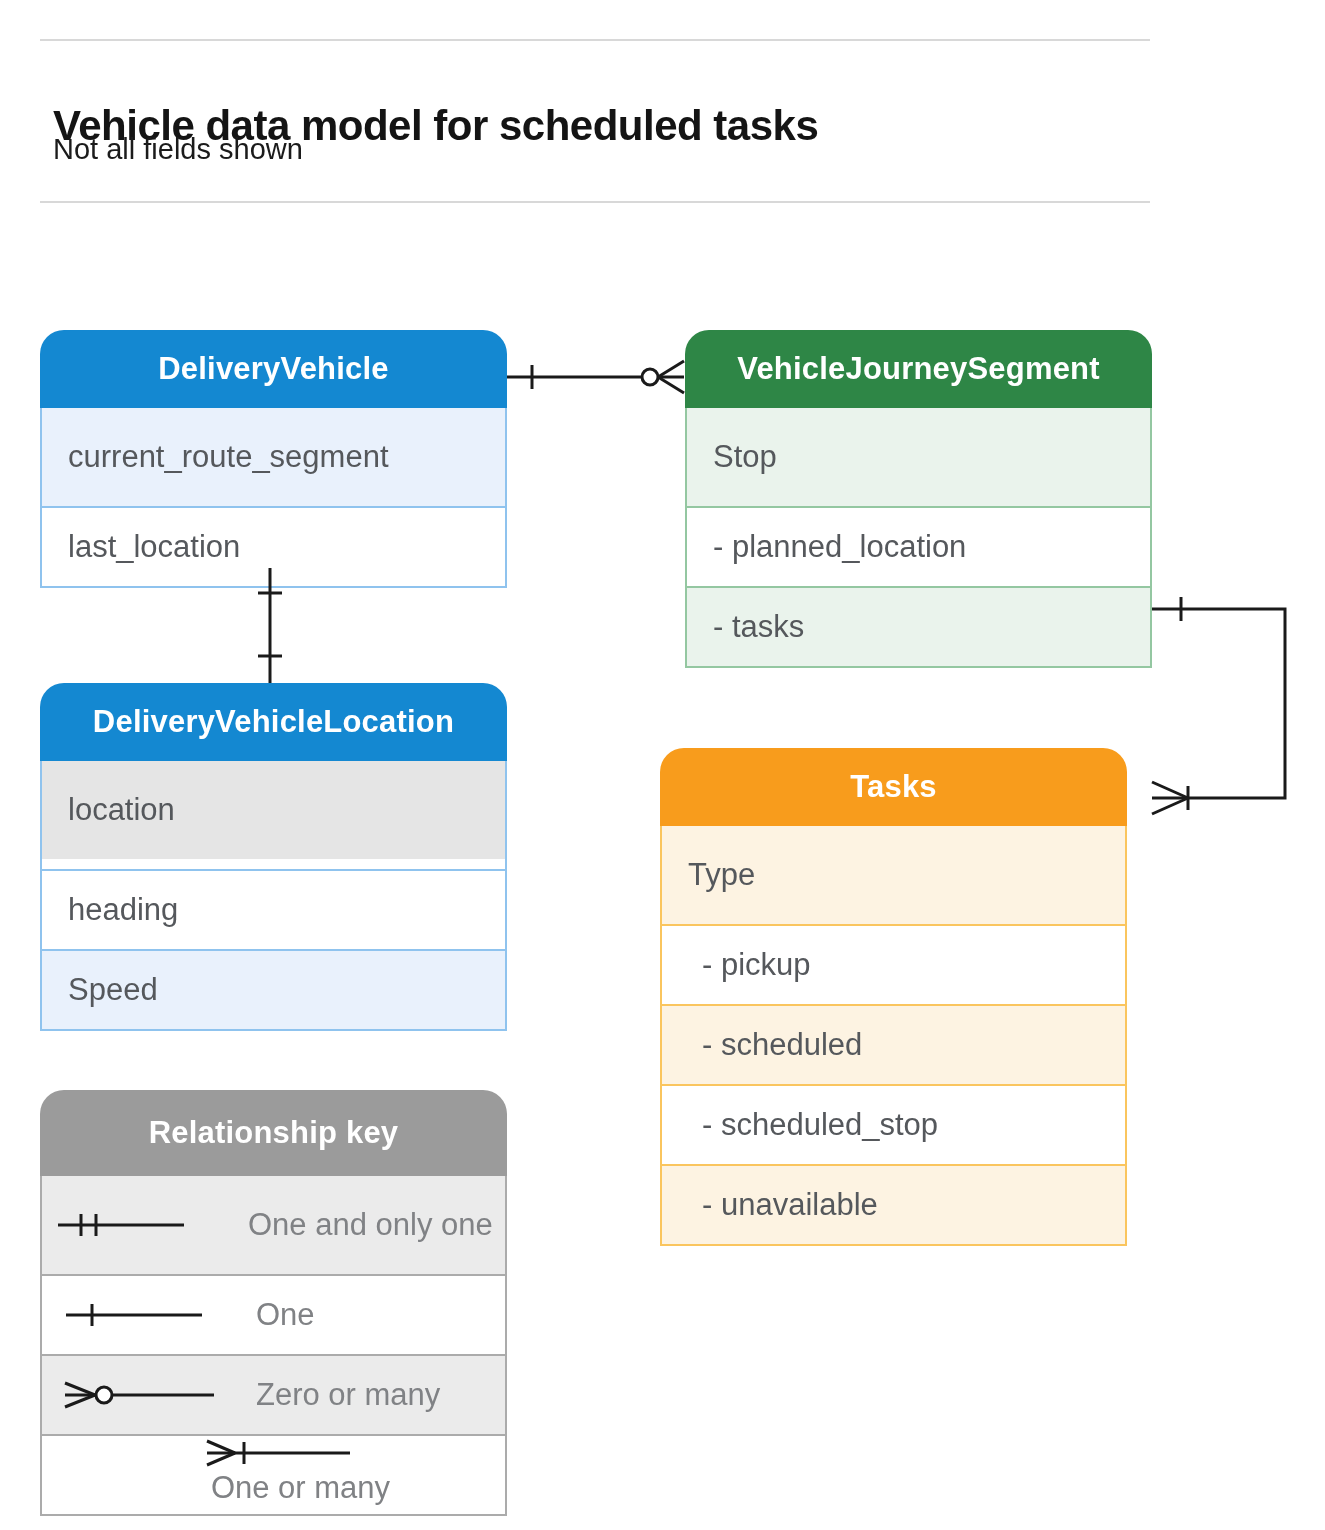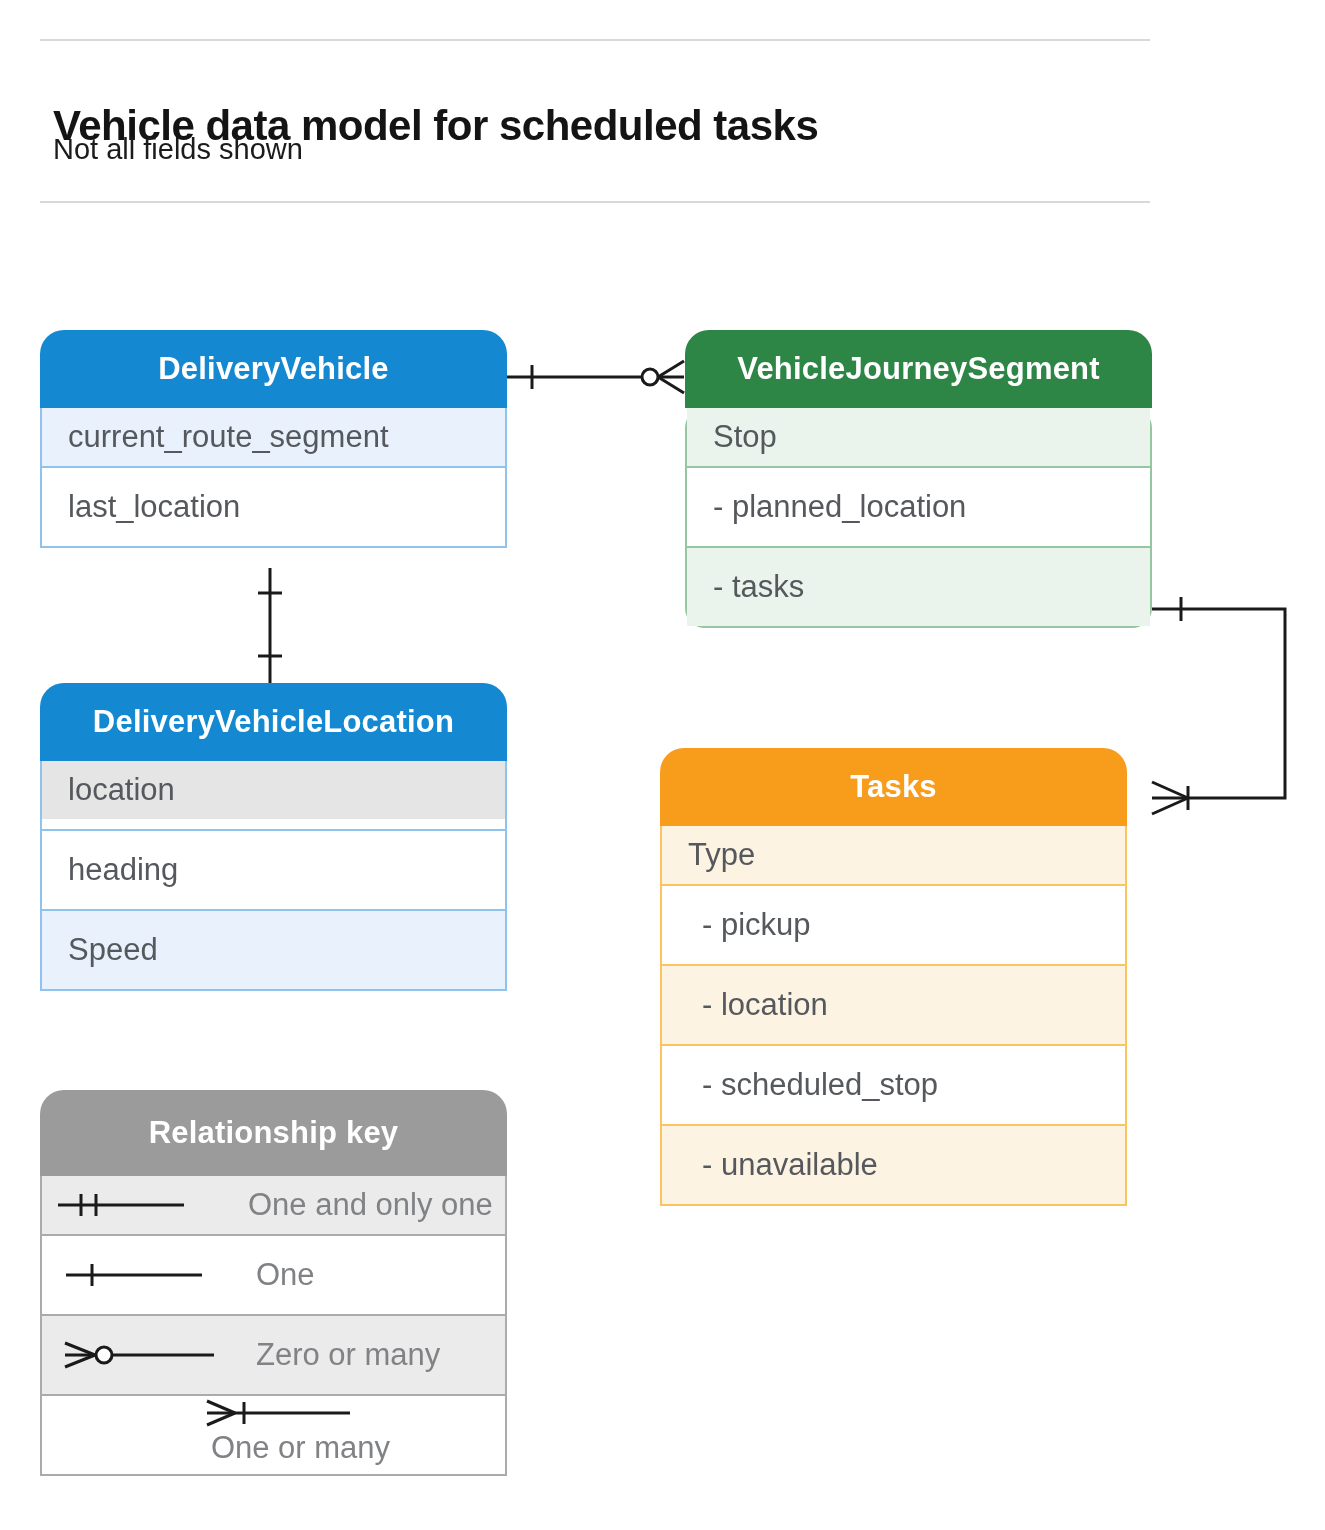--- a/index.html
+++ b/index.html
@@ -29,21 +29,21 @@
     display:flex;align-items:center;justify-content:center;
     color:#ffffff;font-size:31px;font-weight:700;letter-spacing:0.2px;
   }
   .entity-rows{border:2px solid;border-top:none;box-sizing:border-box;background:#fff;}
   .entity-row{
     box-sizing:border-box;height:80px;
     display:flex;align-items:center;
     padding-left:26px;font-size:31px;color:#55585c;
     border-top:2px solid;white-space:nowrap;
   }
-  .entity-row:first-child{border-top:none;height:58px;}
+  .entity-row:first-child{border-top:none;height:98px;}
   .entity-row.indent-1{padding-left:40px;}
   .legend-row{display:flex;align-items:center;padding-left:20px;}
   .legend-symbol{flex:0 0 auto;}
   .legend-label{margin-left:34px;font-size:31px;color:#808285;white-space:nowrap;}
   #connector-layer{position:absolute;left:0;top:0;pointer-events:none;z-index:5;}
 </style>
 </head>
 <body>
 
 <div class="diagram">
@@ -56,42 +56,42 @@
   <div class="entity" style="left:40px;top:330px;">
     <div class="entity-header" style="background: rgb(20, 136, 209);">DeliveryVehicle</div>
     <div class="entity-rows" style="border-color: rgb(143, 195, 238);">
         <div class="entity-row" style="border-color: rgb(143, 195, 238); background: rgb(233, 241, 252);">current_route_segment</div>
         <div class="entity-row" style="border-color: rgb(143, 195, 238); background: rgb(255, 255, 255);">last_location</div>
       </div>
   </div>
 
   <div class="entity" style="left:685px;top:330px;">
     <div class="entity-header" style="background: rgb(46, 134, 70);">VehicleJourneySegment</div>
-    <div class="entity-rows" style="border-color: rgb(148, 199, 161); border-radius: 20px;">
+    <div class="entity-rows" style="border-color: rgb(148, 199, 161);">
         <div class="entity-row" style="border-color: rgb(148, 199, 161); background: rgb(234, 243, 236);">Stop</div>
         <div class="entity-row" style="border-color: rgb(148, 199, 161); background: rgb(255, 255, 255);">- planned_location</div>
         <div class="entity-row" style="border-color: rgb(148, 199, 161); background: rgb(234, 243, 236);">- tasks</div>
       </div>
   </div>
 
   <div class="entity" style="left:40px;top:683px;">
     <div class="entity-header" style="background: rgb(20, 136, 209);">DeliveryVehicleLocation</div>
     <div class="entity-rows" style="border-color: rgb(143, 195, 238);">
         <div class="entity-row" style="border-color: rgb(143, 195, 238); background: #e5e5e5;">location</div>
         <div class="entity-row" style="border-color: rgb(143, 195, 238); background: rgb(255, 255, 255); margin-top: 10px;">heading</div>
         <div class="entity-row" style="border-color: rgb(143, 195, 238); background: rgb(233, 241, 252);">Speed</div>
       </div>
   </div>
 
   <div class="entity" style="left:660px;top:748px;">
     <div class="entity-header" style="background: rgb(248, 156, 28);">Tasks</div>
     <div class="entity-rows" style="border-color: rgb(250, 197, 94);">
         <div class="entity-row" style="border-color: rgb(250, 197, 94); background: rgb(253, 243, 226);">Type</div>
         <div class="entity-row indent-1" style="border-color: rgb(250, 197, 94); background: rgb(255, 255, 255);">- pickup</div>
-        <div class="entity-row indent-1" style="border-color: rgb(250, 197, 94); background: rgb(253, 243, 226);">- location</div>
+        <div class="entity-row indent-1" style="border-color: rgb(250, 197, 94); background: rgb(253, 243, 226);">- scheduled</div>
         <div class="entity-row indent-1" style="border-color: rgb(250, 197, 94); background: rgb(255, 255, 255);">- scheduled_stop</div>
         <div class="entity-row indent-1" style="border-color: rgb(250, 197, 94); background: rgb(253, 243, 226);">- unavailable</div>
       </div>
   </div>
 
   <div class="entity" id="legend" style="left:40px;top:1090px;">
     <div class="entity-header" style="height: 86px; background: rgb(155, 155, 155);">Relationship key</div>
     <div class="entity-rows" id="legend-rows" style="border-color: rgb(171, 171, 171);">
         <div class="entity-row legend-row" style="border-color: rgb(171, 171, 171); background: rgb(235, 235, 235); padding-left: 12px;">
           <svg width="160" height="34" viewBox="0 0 160 34" class="legend-symbol">

